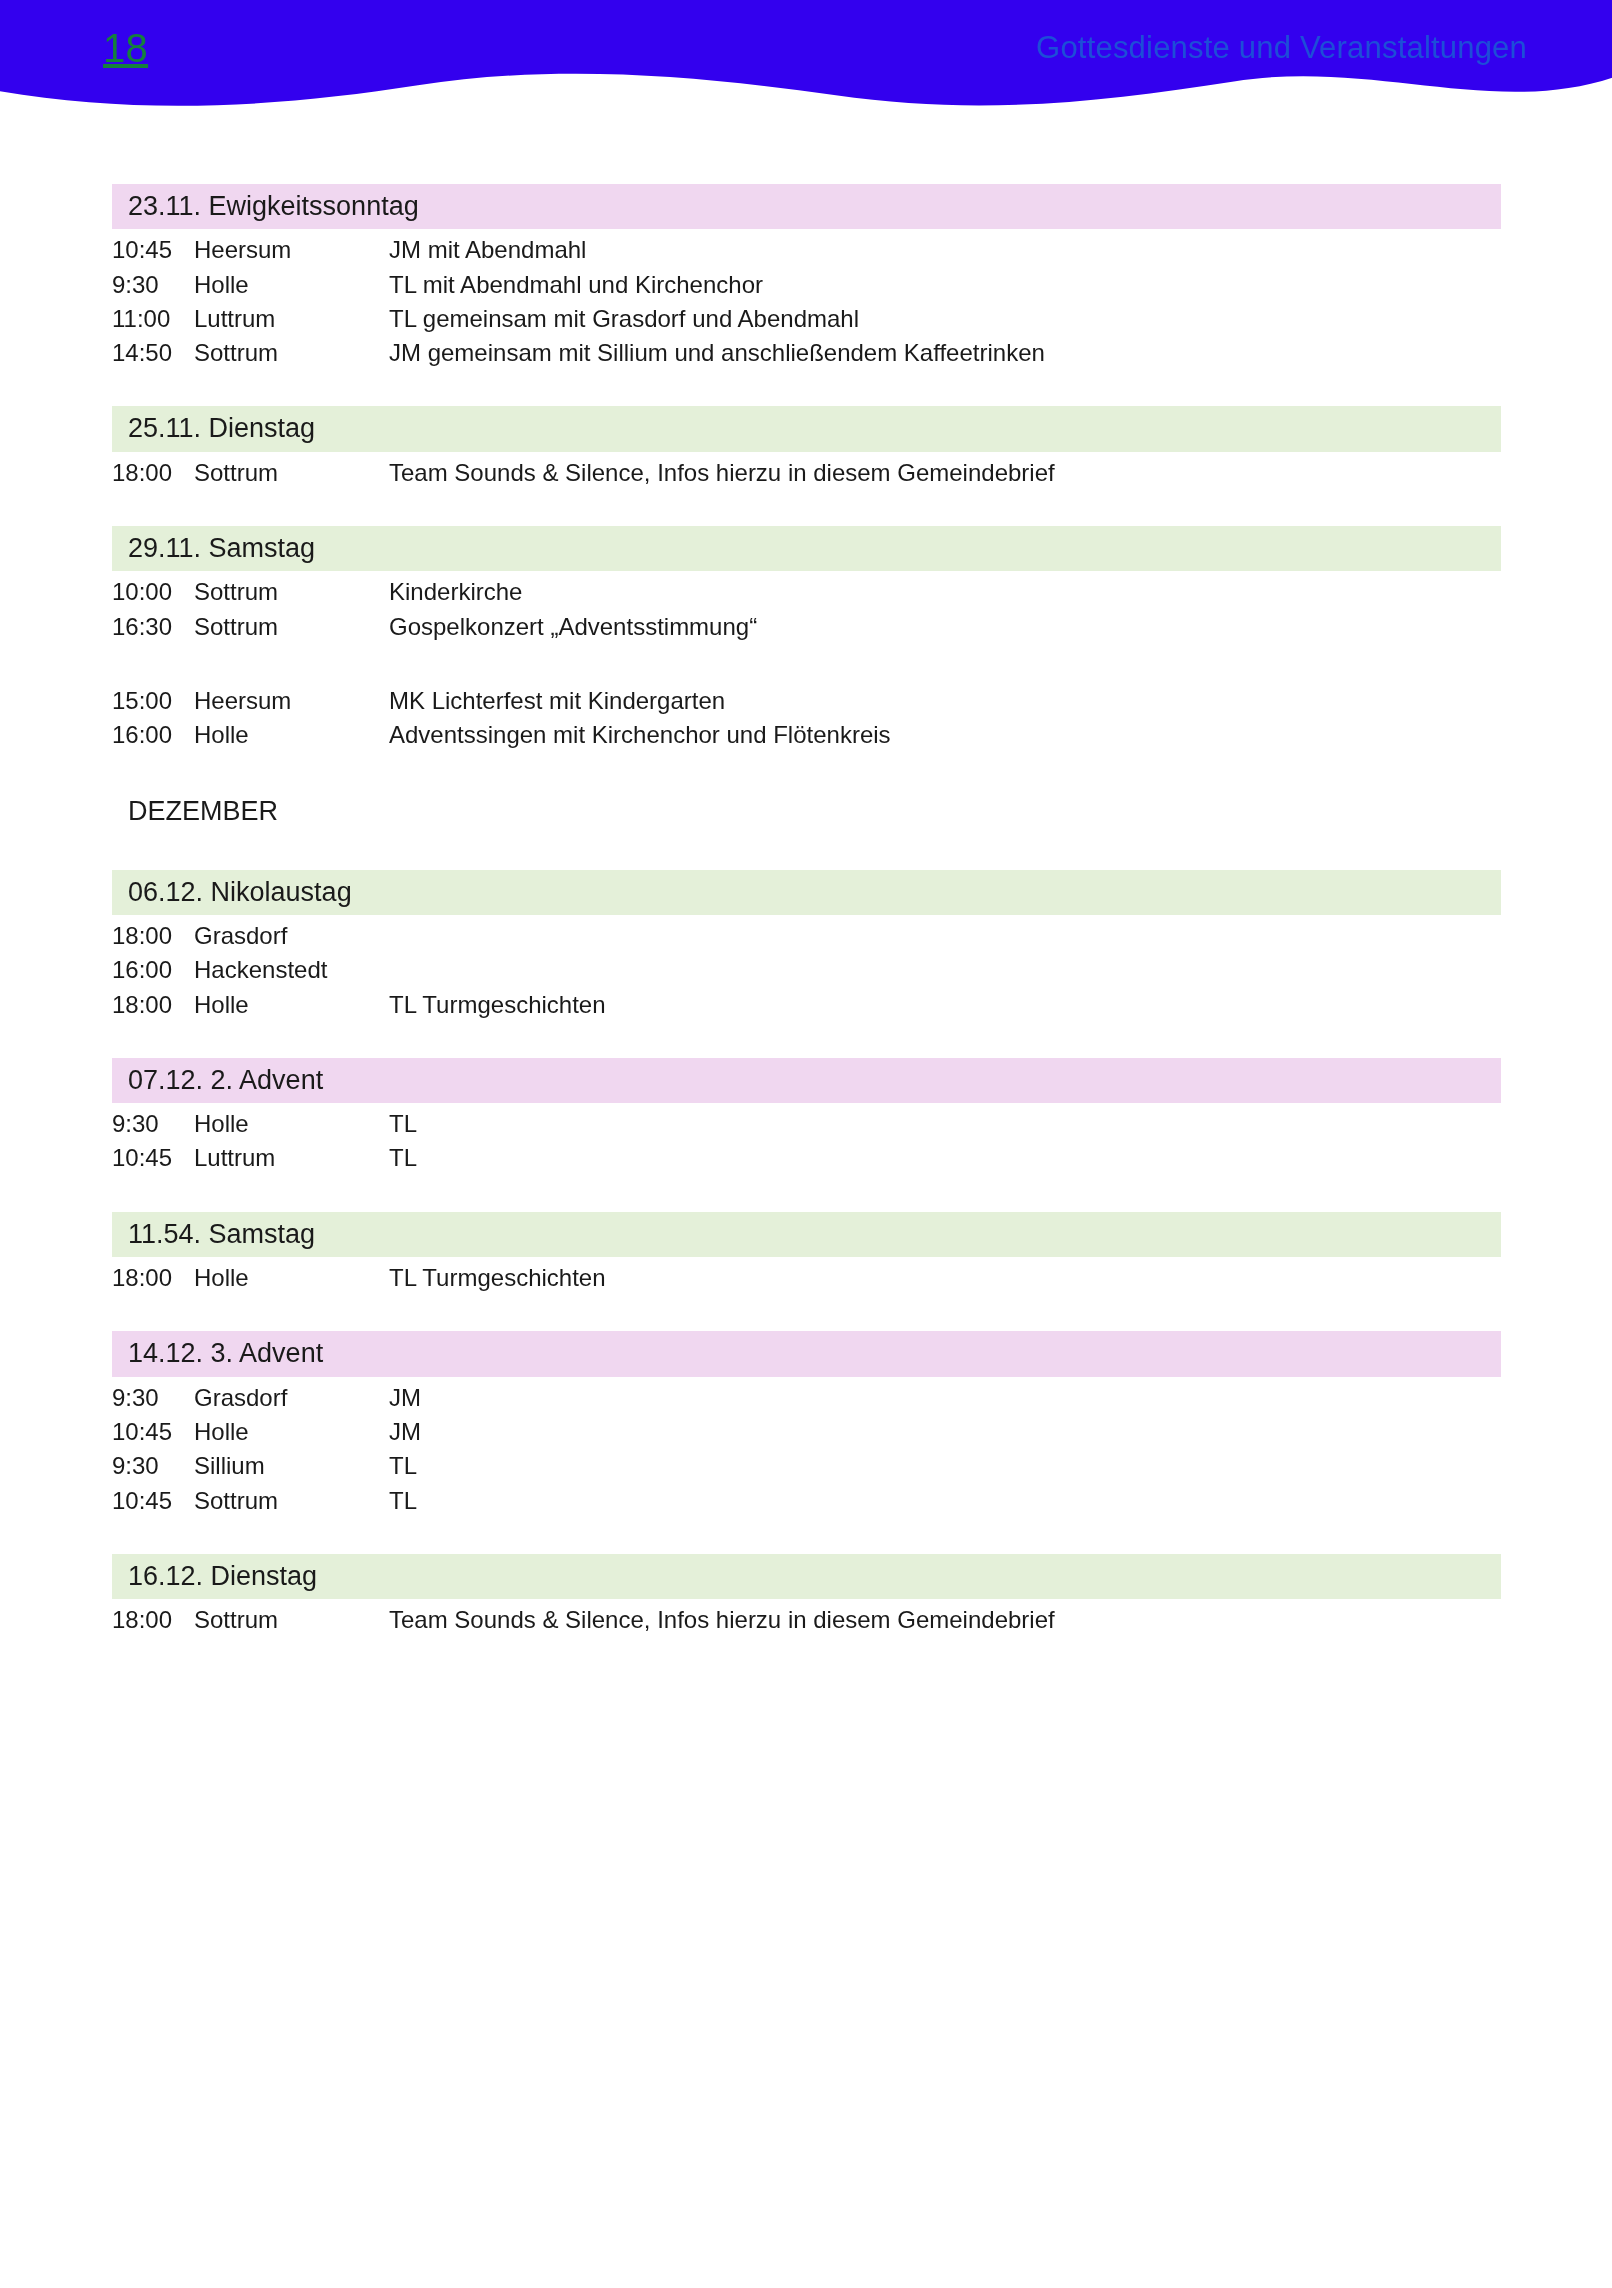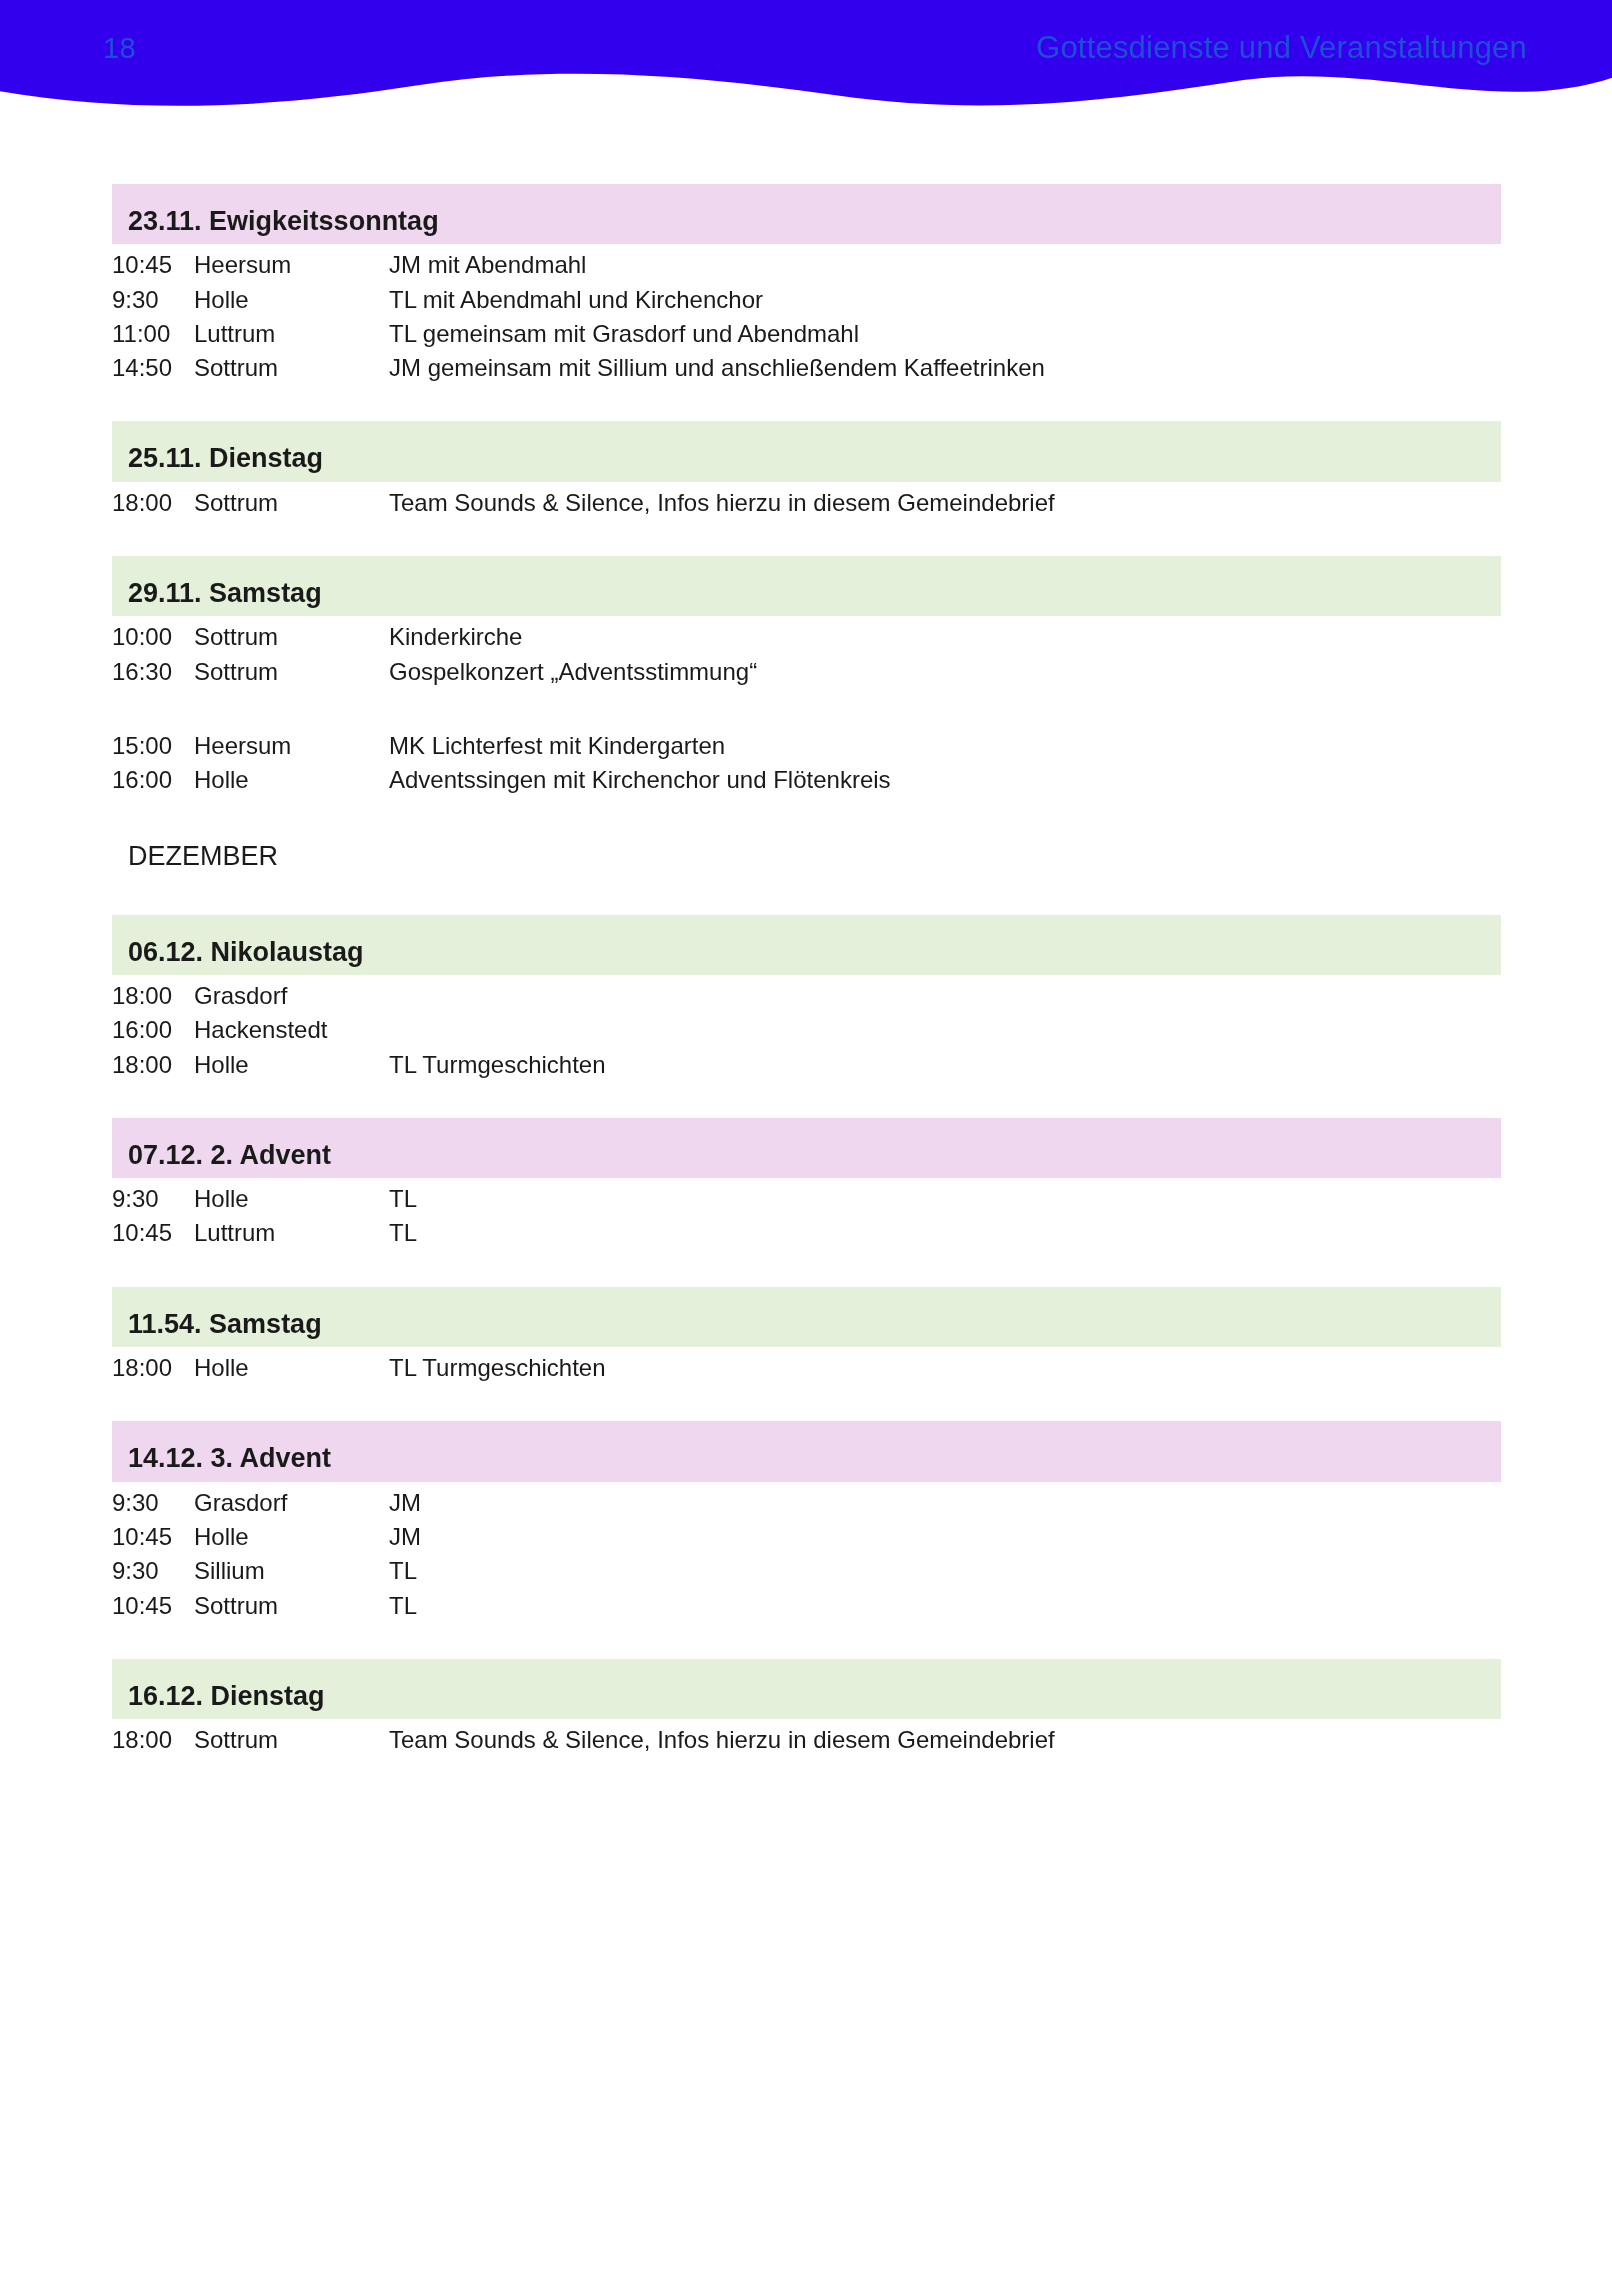--- a/index.html
+++ b/index.html
@@ -35,23 +35,24 @@
     left: 0;
     width: 1613px;
     height: 96px;
     display: flex;
     align-items: center;
     justify-content: space-between;
     box-sizing: border-box;
     padding: 0 86px 0 103px;
   }
   .page-number {
-    color: #1d4ed8;
-    font-size: 29px;
+    color: #15803d;
+    font-size: 40px;
     letter-spacing: 0.3px;
+    text-decoration: underline;
   }
   .header-title {
     color: #1d4ed8;
     font-size: 31px;
     letter-spacing: 0.2px;
   }
 
   
   .content {
     position: absolute;
@@ -61,25 +62,24 @@
   }
 
   .sec-wrap {
     position: relative;
   }
 
   .sec-title {
     box-sizing: border-box;
     width: 1389px;
     margin-left: 112px;
-    padding: 22px 0 8px 16px;
+    padding: 7px 0 8px 16px;
     font-size: 27px;
     line-height: 1.12;
     color: #1a1a1a;
-    font-weight: bold;
   }
   .sec-title.pink { background: #f0d7f0; }
   .sec-title.green { background: #e4f0d9; }
 
   .plain-title {
     box-sizing: border-box;
     width: 1389px;
     margin-left: 112px;
     padding: 7px 0 8px 16px;
     font-size: 27px;

